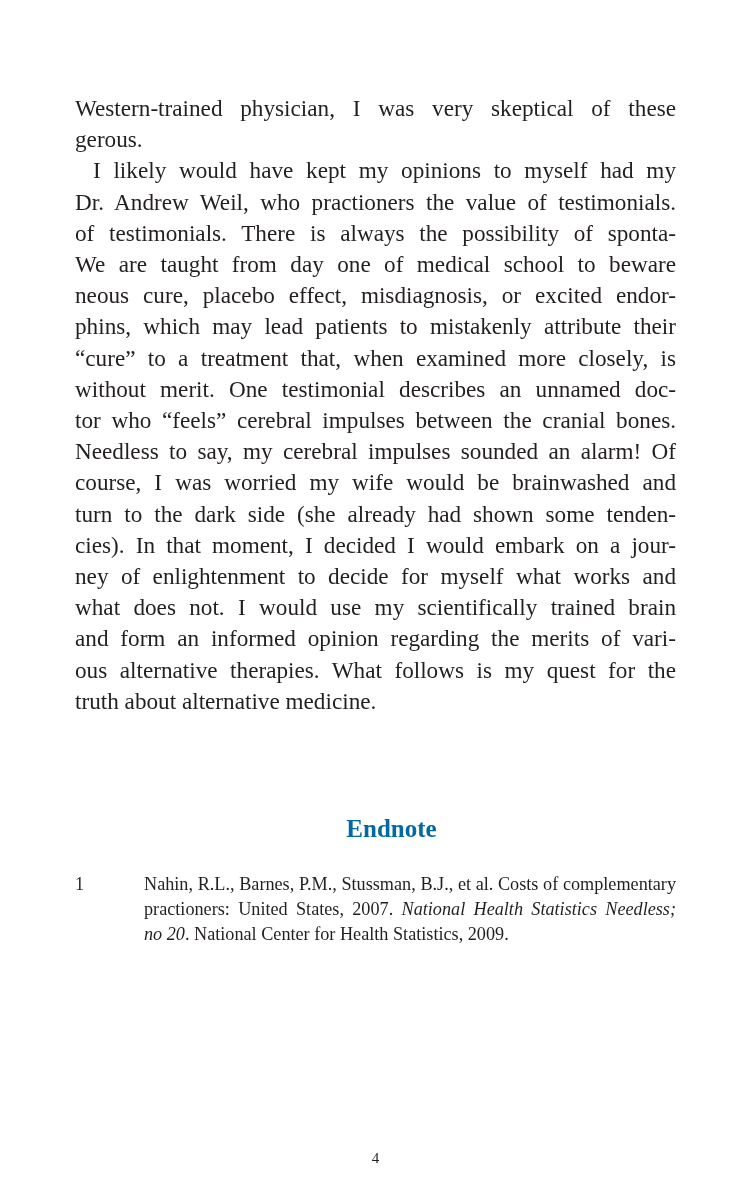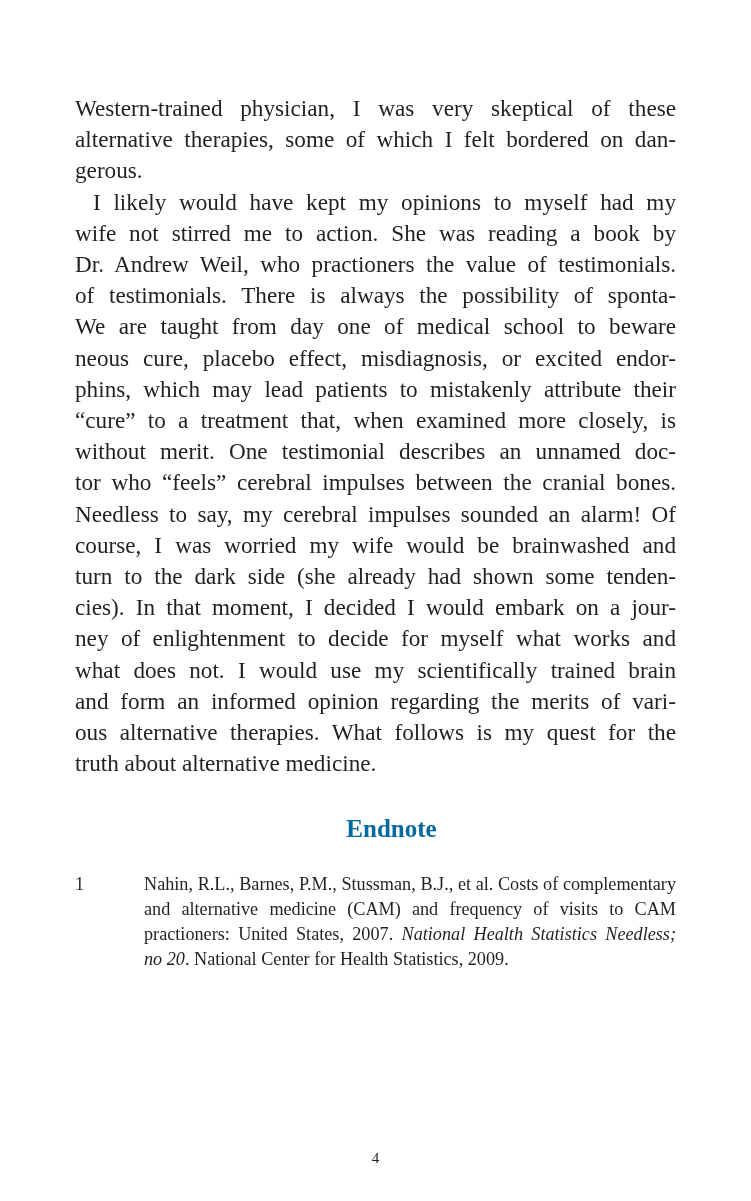--- a/index.html
+++ b/index.html
@@ -20,26 +20,24 @@
   .tight { letter-spacing: -0.55px; word-spacing: -1px; }
   .page-number { position: absolute; top: 1150px; left: 0; width: 751px; text-align: center;
     font-family: "Liberation Serif", serif; font-size: 15px; color: #231f20; }
 </style>
 </head>
 <body>
 
 <div class="page">
   <p class="para">
     <span class="line">Western-trained physician, I was very skeptical of these</span>
-    <span class="line">alternative therapies, some of which I felt bordered on dan-</span>
     <span class="line last">gerous.</span>
   </p>
   <p class="para">
     <span class="line indent">I likely would have kept my opinions to myself had my</span>
-    <span class="line">wife not stirred me to action. She was reading a book by</span>
     <span class="line">Dr. Andrew Weil, who practioners the value of testimonials.</span>
     <span class="line">of testimonials. There is always the possibility of sponta-</span>
     <span class="line">We are taught from day one of medical school to beware</span>
     <span class="line">neous cure, placebo effect, misdiagnosis, or excited endor-</span>
     <span class="line">phins, which may lead patients to mistakenly attribute their</span>
     <span class="line">“cure” to a treatment that, when examined more closely, is</span>
     <span class="line">without merit. One testimonial describes an unnamed doc-</span>
     <span class="line">tor who “feels” cerebral impulses between the cranial bones.</span>
     <span class="line">Needless to say, my cerebral impulses sounded an alarm! Of</span>
     <span class="line">course, I was worried my wife would be brainwashed and</span>
@@ -52,19 +50,18 @@
     <span class="line last">truth about alternative medicine.</span>
   </p>
 </div>
 
 <div class="heading">Endnote</div>
 
 <div class="endnote">
   <span class="endnote-num">1</span>
   <div class="endnote-body">
     <span class="line tight">Nahin, R.L., Barnes, P.M., Stussman, B.J., et al. Costs of complementary</span>
-    <span class="line">and alternative medicine (CAM) and frequency of visits to CAM</span>
     <span class="line"><span>practioners: United States, 2007. </span><em>National Health Statistics Needless;</em></span>
     <span class="line last"><em>no 20</em><span>. National Center for Health Statistics, 2009.</span></span>
   </div>
 </div>
 
 <div class="page-number">4</div>
 
 </body></html>

